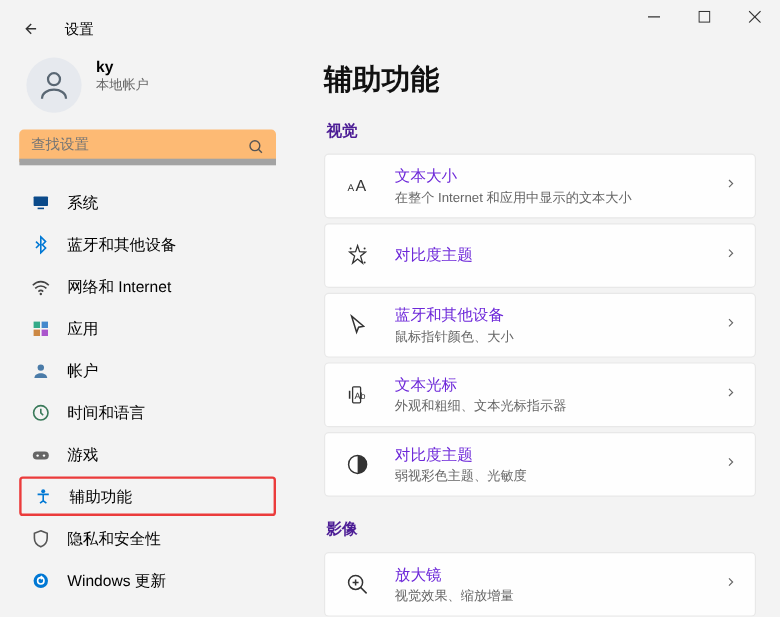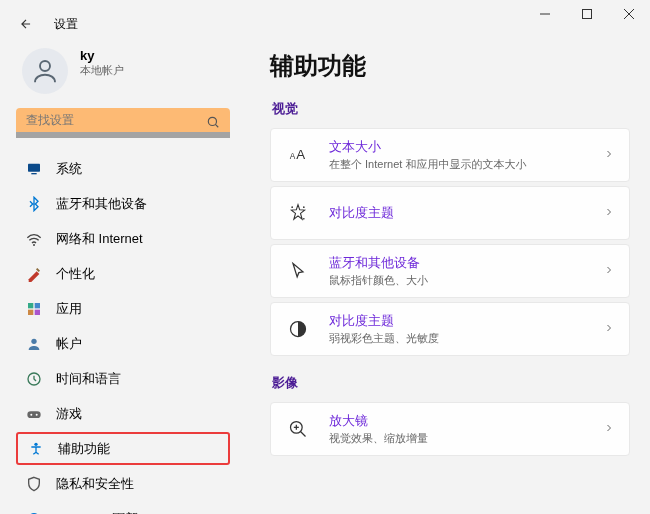--- a/index.html
+++ b/index.html
@@ -109,29 +109,20 @@
             <svg width="16" height="16" viewBox="0 0 24 24">
               <path d="M2 10c6-6 14-6 20 0M5 14c4-4 10-4 14 0M9 18c2-2 4-2 6 0" stroke="#444" stroke-width="2" fill="none"></path>
               <circle cx="12" cy="21" r="1.5" fill="#444"></circle>
             </svg>
           </span>
           <span>网络和 Internet</span>
         </div>
         <div class="nav-item">
           <span class="nav-ico">
             <svg width="16" height="16" viewBox="0 0 24 24">
-              <path d="M4 20l12-12 4 4-12 12H4v-4z" fill="#c0392b"></path>
-              <path d="M16 4l4 4" stroke="#8b6a3a" stroke-width="3"></path>
-            </svg>
-          </span>
-          <span>个性化</span>
-        </div>
-        <div class="nav-item">
-          <span class="nav-ico">
-            <svg width="16" height="16" viewBox="0 0 24 24">
               <rect x="3" y="3" width="8" height="8" fill="#3a8"></rect>
               <rect x="13" y="3" width="8" height="8" fill="#48c"></rect>
               <rect x="3" y="13" width="8" height="8" fill="#c84"></rect>
               <rect x="13" y="13" width="8" height="8" fill="#a5c"></rect>
             </svg>
           </span>
           <span>应用</span>
         </div>
         <div class="nav-item">
           <span class="nav-ico">
@@ -236,20 +227,36 @@
             <div class="card-t">蓝牙和其他设备</div>
             <div class="card-s">鼠标指针颜色、大小</div>
           </div>
           <span class="chev"><svg width="12" height="12" viewBox="0 0 24 24" fill="none" stroke="currentColor" stroke-width="2">
               <path d="M9 6l6 6-6 6"></path>
             </svg></span>
         </div>
         <div class="card">
           <span class="card-ico">
             <svg width="20" height="20" viewBox="0 0 24 24">
+              <rect x="7" y="4" width="8" height="16" rx="1" fill="none" stroke="#333" stroke-width="1.3"></rect>
+              <text x="9" y="16" font-size="9" fill="#333">Ab</text>
+              <line x1="4" y1="8" x2="4" y2="16" stroke="#333" stroke-width="1.5"></line>
+            </svg>
+          </span>
+          <div class="card-txt">
+            <div class="card-t">文本光标</div>
+            <div class="card-s">外观和粗细、文本光标指示器</div>
+          </div>
+          <span class="chev"><svg width="12" height="12" viewBox="0 0 24 24" fill="none" stroke="currentColor" stroke-width="2">
+              <path d="M9 6l6 6-6 6"></path>
+            </svg></span>
+        </div>
+        <div class="card">
+          <span class="card-ico">
+            <svg width="20" height="20" viewBox="0 0 24 24">
               <circle cx="12" cy="12" r="9" fill="none" stroke="#333" stroke-width="1.5"></circle>
               <path d="M12 3a9 9 0 010 18z" fill="#333"></path>
             </svg>
           </span>
           <div class="card-txt">
             <div class="card-t">对比度主题</div>
             <div class="card-s">弱视彩色主题、光敏度</div>
           </div>
           <span class="chev"><svg width="12" height="12" viewBox="0 0 24 24" fill="none" stroke="currentColor" stroke-width="2">
               <path d="M9 6l6 6-6 6"></path>

